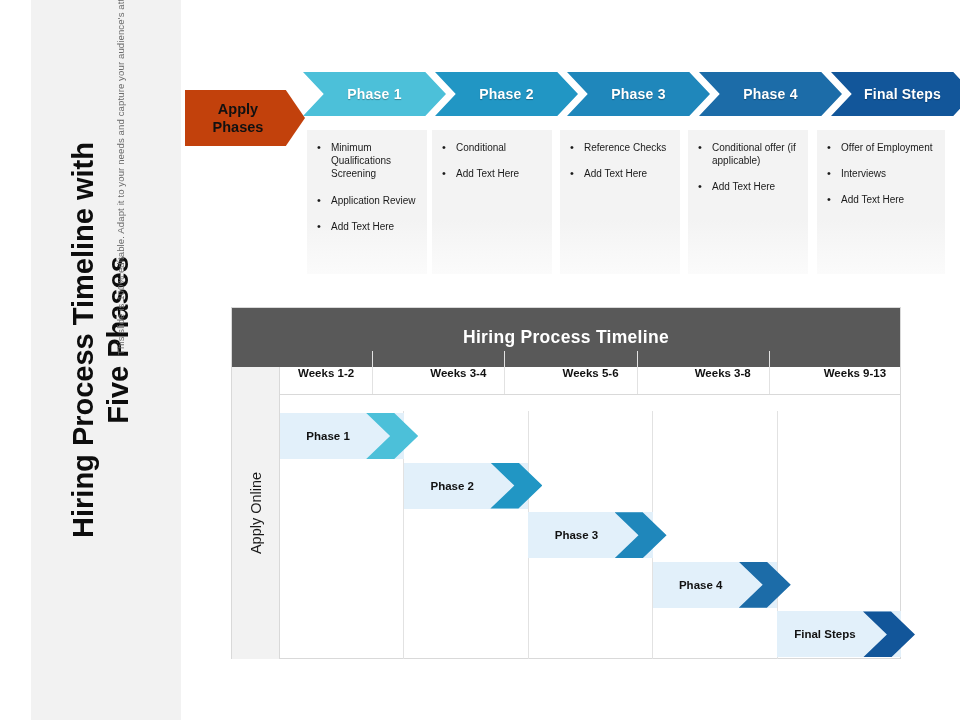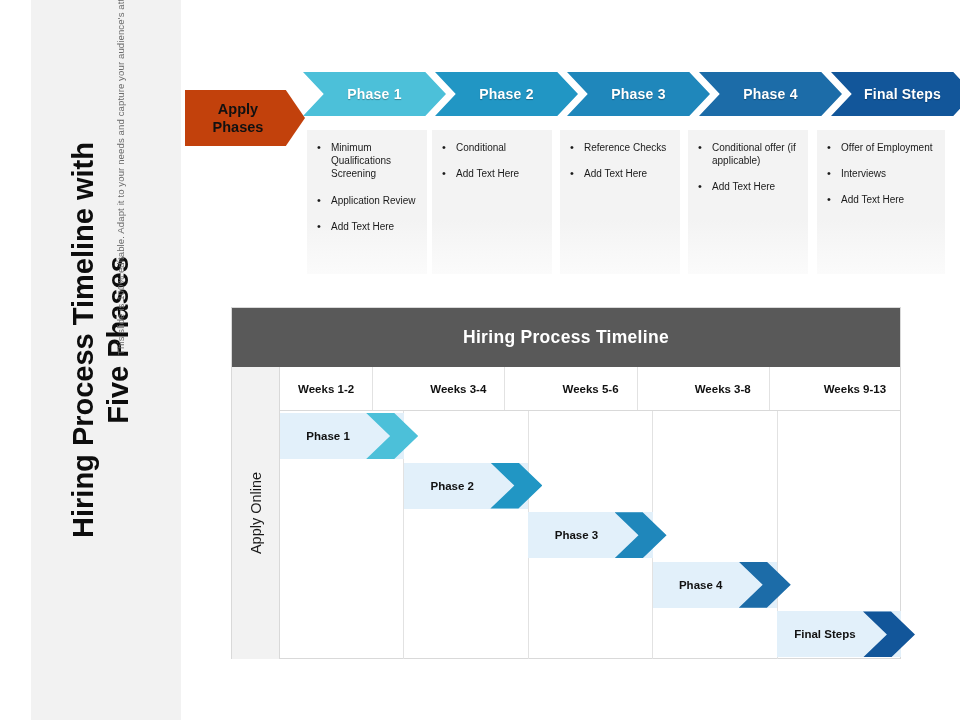--- a/index.html
+++ b/index.html
@@ -182,21 +182,21 @@
     left: 50%;
     top: 50%;
     transform: translate(-50%,-50%) rotate(-90deg);
     white-space: nowrap;
     font-size: 14.5px;
     color: #1a1a1a;
   }
   #colhead {
     position: absolute;
     left: 48px;
-    top: 59px;
+    top: 43px;
     width: 621px;
     height: 44px;
     display: flex;
     border-bottom: 1px solid #d9d9d9;
     box-sizing: border-box;
     gap: 39px;
   }
   #colhead .ch {
     flex: 1 1 0;
     display: flex;

